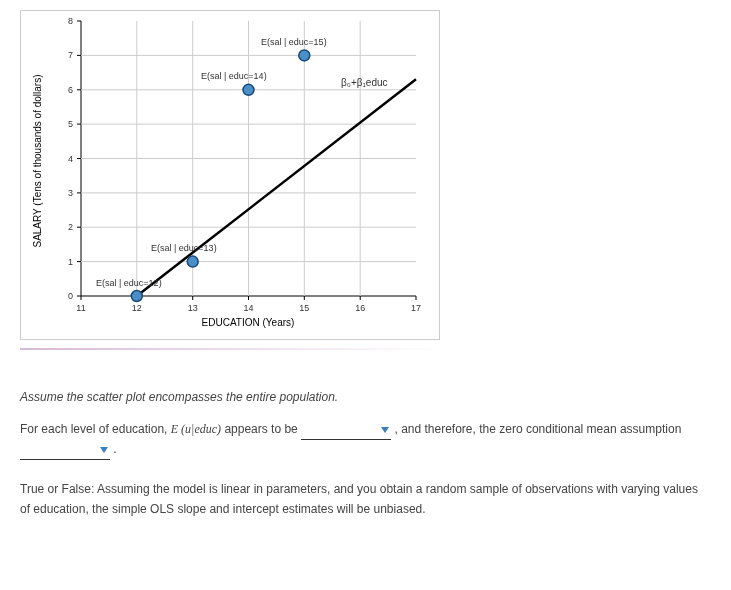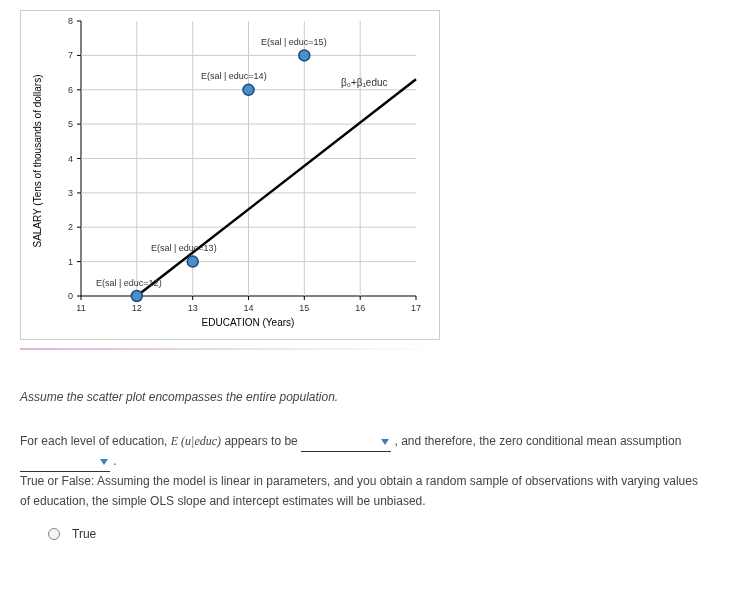--- a/index.html
+++ b/index.html
@@ -23,25 +23,26 @@
     .divider {
       height: 2px;
       background: linear-gradient(to right, #d8b8d8, #fff);
       width: 420px;
       margin-bottom: 40px;
     }
     .question-text {
       font-style: italic;
       font-size: 12px;
       color: #444;
-      margin-bottom: 28px;
+      margin-bottom: 16px;
     }
     .fill-line {
       font-size: 12px;
       color: #444;
+      margin-bottom: 20px;
       line-height: 1.6;
     }
     .dropdown {
       display: inline-block;
       border-bottom: 1px solid #333;
       min-width: 90px;
       text-align: right;
       vertical-align: baseline;
       cursor: pointer;
       padding: 0 2px;
@@ -51,21 +52,21 @@
       width: 0; height: 0;
       border-left: 4px solid transparent;
       border-right: 4px solid transparent;
       border-top: 6px solid #3a7fbf;
       vertical-align: middle;
     }
     .tf-question {
       font-size: 12px;
       color: #444;
       line-height: 1.6;
-      margin-bottom: 16px;
+      margin-bottom: 0;
     }
     .radio-group {
       padding-left: 28px;
     }
     .radio-option {
       display: flex;
       align-items: center;
       margin-bottom: 12px;
       cursor: pointer;
     }
@@ -172,17 +173,13 @@
   <span> appears to be </span>
   <span class="dropdown"><span class="dropdown-caret"></span></span>
   <span> , and therefore, the zero conditional mean assumption </span>
   <span class="dropdown"><span class="dropdown-caret"></span></span>
   <span> .</span>
 </p>
 
 <p class="tf-question">True or False: Assuming the model is linear in parameters, and you obtain a random sample of observations with varying values of education, the simple OLS slope and intercept estimates will be unbiased.</p>
 
 <div class="radio-group">
-  <div class="radio-option">
-    <span class="radio-circle"></span>
-    <span class="radio-label">True</span>
-  </div>
 </div>
 
 </body></html>

